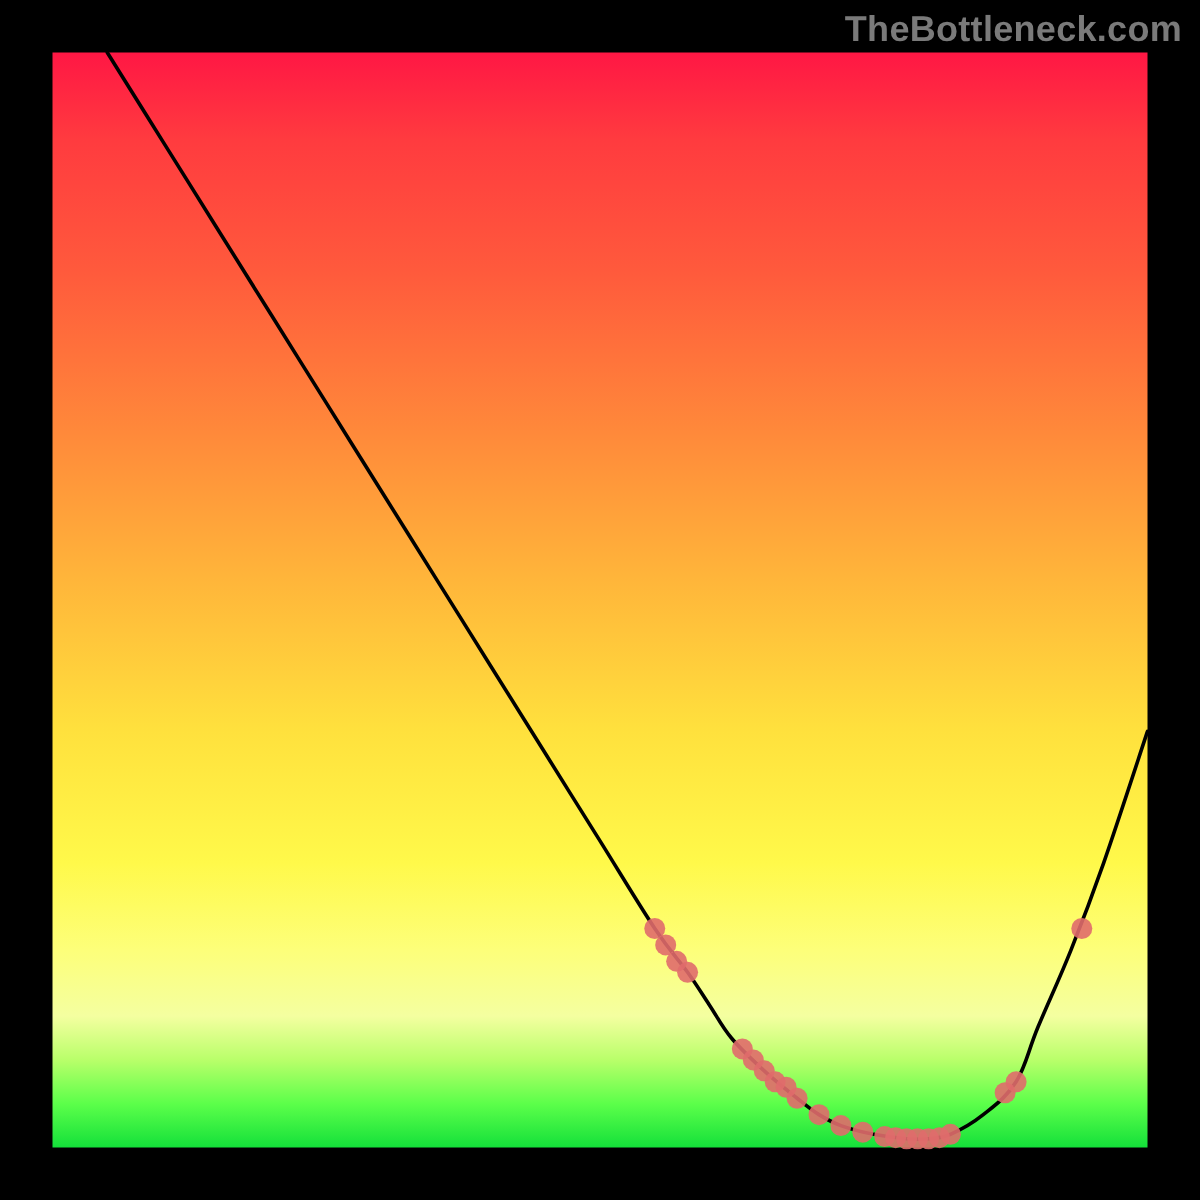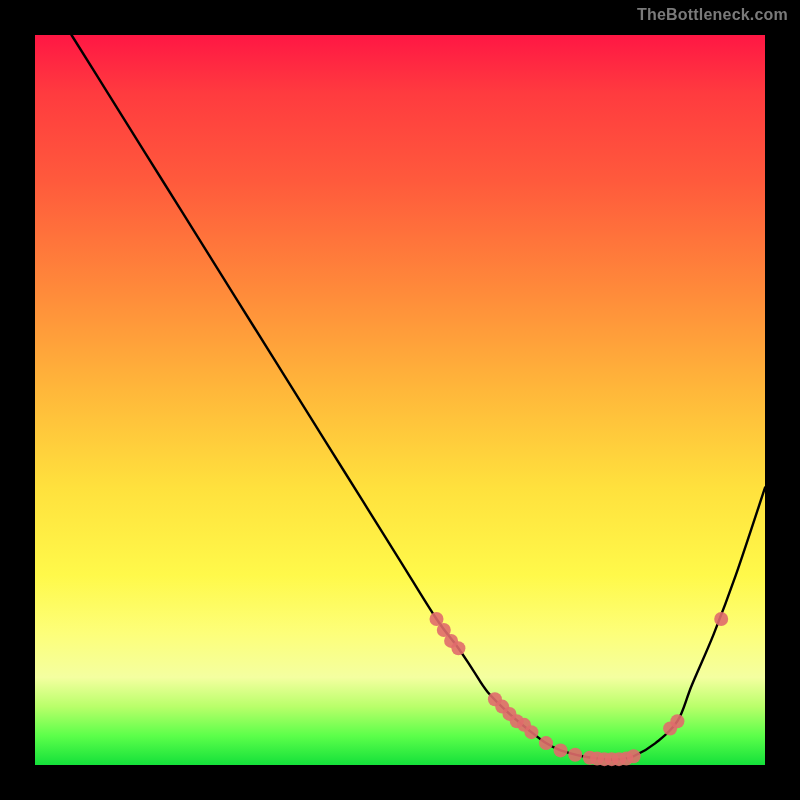--- a/index.html
+++ b/index.html
@@ -36,21 +36,21 @@
       #f4ffa0 88%,
       #b9ff6a 92%,
       #5cff4a 96%,
       #14e03a 100%
     );
   }
   .watermark {
     position: absolute;
     top: 6px;
     right: 12px;
-    font-size: 16px;
+    font-size: 24px;
     font-weight: 600;
     color: #7a7a7a;
     font-family: Arial, Helvetica, sans-serif;
     letter-spacing: 0.2px;
   }
   svg.curve {
     position: absolute;
     left: 0;
     top: 0;
     width: 730px;

